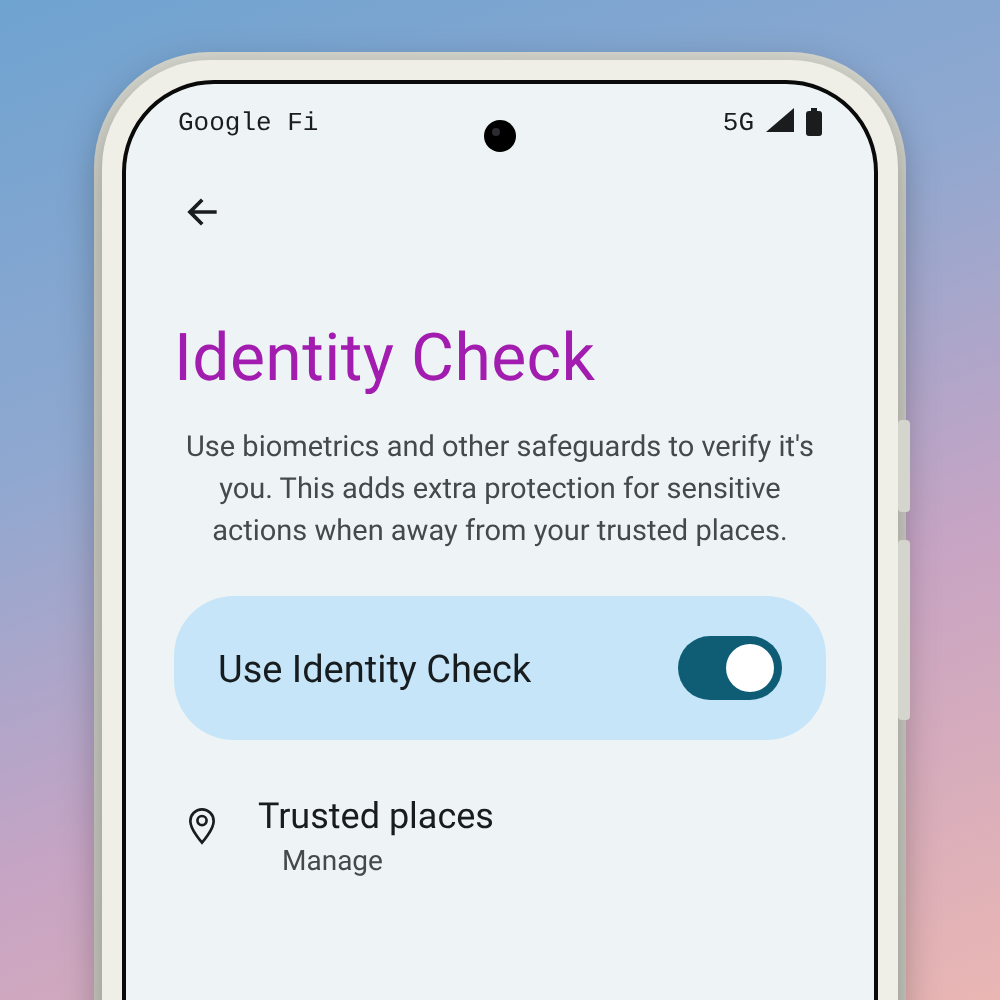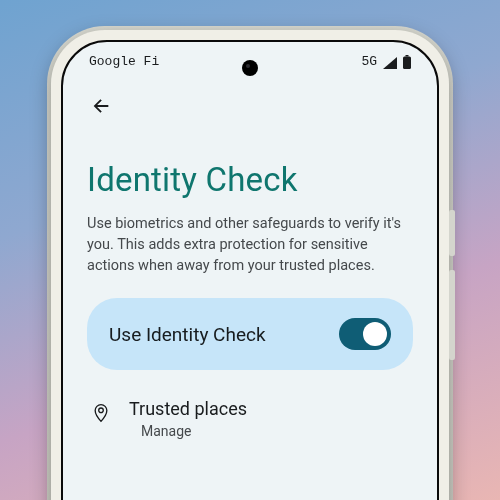--- a/index.html
+++ b/index.html
@@ -54,21 +54,21 @@
     display: flex;
     align-items: center;
     justify-content: space-between;
     height: 38px;
     padding: 0 26px;
     font-size: 13px;
     font-weight: 500;
     color: #1a1c1e;
     font-family: Liberation Mono, monospace;
   }
-  .status-right { display: flex; align-items: flex-end; gap: 6px; }
+  .status-right { display: flex; align-items: flex-start; gap: 6px; }
   .camera {
     position: absolute;
     top: 18px;
     left: 50%;
     transform: translateX(-50%);
     width: 16px; height: 16px;
     background: #000;
     border-radius: 50%;
   }
   .camera::after {
@@ -85,29 +85,30 @@
     border-radius: 50%;
     cursor: pointer;
   }
   .content {
     padding: 24px 24px 0;
   }
   h1.page-title {
     margin: 10px 0 14px;
     font-size: 33px;
     font-weight: 400;
-    color: #0f766e;
+    color: #a21caf;
     letter-spacing: 0.2px;
   }
   p.desc {
     margin: 0 0 22px;
     font-size: 14.5px;
     line-height: 1.45;
     font-weight: 400;
     color: #45494c;
+    text-align: center;
   }
   .toggle-card {
     background: #c6e5f9;
     border-radius: 30px;
     padding: 20px 22px;
     display: flex;
     align-items: center;
     justify-content: space-between;
     text-align: right;
   }

